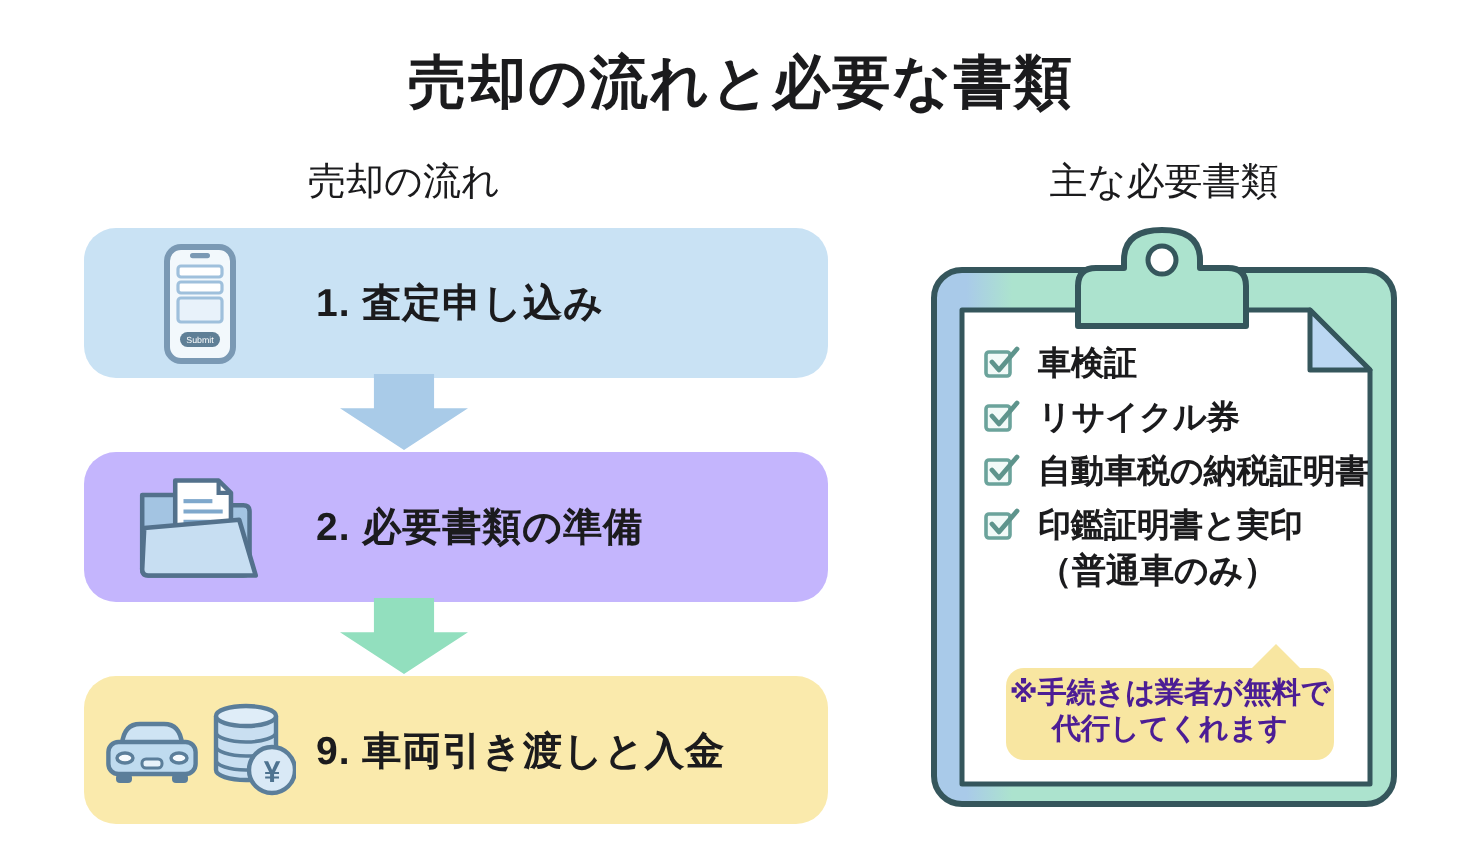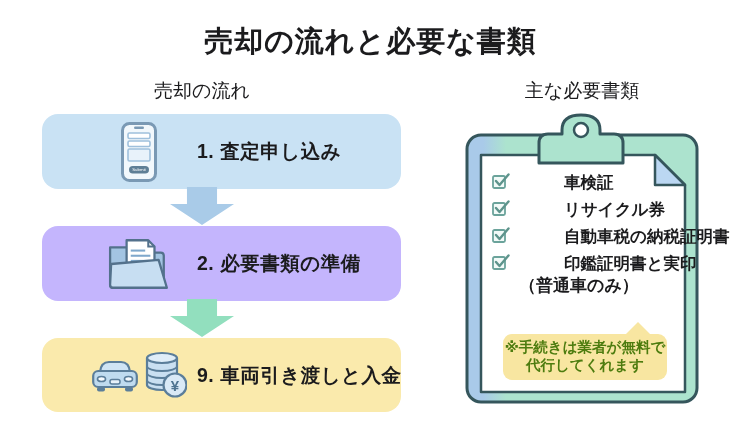--- a/index.html
+++ b/index.html
@@ -10,53 +10,53 @@
   .title{
     position:absolute;top:22px;left:0;width:741px;text-align:center;
     font-size:29px;font-weight:bold;letter-spacing:1px;
   }
   .col-header{position:absolute;top:78px;text-align:center;font-size:19px;font-weight:normal;}
   .col-header.flow{left:42px;width:320px;}
   .col-header.docs{left:467px;width:230px;}
 
   
   .step-box{
-    position:absolute;left:42px;width:320px;height:75px;border-radius:16px;
-    display:flex;align-items:center;padding-left:39px;
+    position:absolute;left:42px;width:372px;height:75px;border-radius:16px;
+    display:flex;align-items:center;
   }
   .step-box .icon-wrap{width:116px;display:flex;justify-content:center;align-items:center;gap:7px;flex:none;}
   .step-label{font-size:19.5px;font-weight:bold;letter-spacing:.5px;white-space:nowrap;}
   .s1{top:114px;background:#C9E2F4;}
   .s2{top:226px;background:#c4b5fd;text-align:right;}
   .s3{top:338px;background:#FAEAAC;height:74px;}
   .down-arrow{
     position:absolute;left:170px;width:64px;height:38px;
     clip-path:polygon(26.5% 0,73.5% 0,73.5% 45%,100% 45%,50% 100%,0 45%,26.5% 45%);
   }
   .a1{top:187px;background:#A9CBE8;}
   .a2{top:299px;background:#92DFBE;}
 
   
   .clipboard-svg{position:absolute;left:455px;top:108px;}
   .checklist{position:absolute;left:492px;top:170px;width:205px;}
   .check-row{display:flex;align-items:flex-start;gap:9px;height:27px;}
   .check-row.tall{height:auto;}
   .check-row svg{flex:none;margin-top:3px;}
-  .check-label{font-size:16.5px;font-weight:bold;line-height:24px;white-space:nowrap;margin-left:45px;}
+  .check-label{font-size:16.5px;font-weight:bold;line-height:24px;white-space:nowrap;}
   .check-sublabel{font-size:17px;font-weight:bold;line-height:21px;white-space:nowrap;}
   .note-bubble{
     position:absolute;left:503px;top:334px;width:164px;background:#F8E6A1;border-radius:9px;
     text-align:center;padding:4px 0 6px 0;
   }
   .note-bubble .tail{
     position:absolute;left:122px;top:-12px;width:0;height:0;
     border-left:13px solid transparent;border-right:13px solid transparent;
     border-bottom:13px solid #F8E6A1;
   }
-  .note-line{font-size:14.5px;font-weight:bold;line-height:18px;color:#4d7c0f;}
+  .note-line{font-size:14.5px;font-weight:bold;line-height:18px;color:#4c1d95;}
 </style>
 </head>
 <body>
 
 <div id="stage">
 
   <div class="title">売却の流れと必要な書類</div>
 
   <div class="col-header flow">売却の流れ</div>
 

